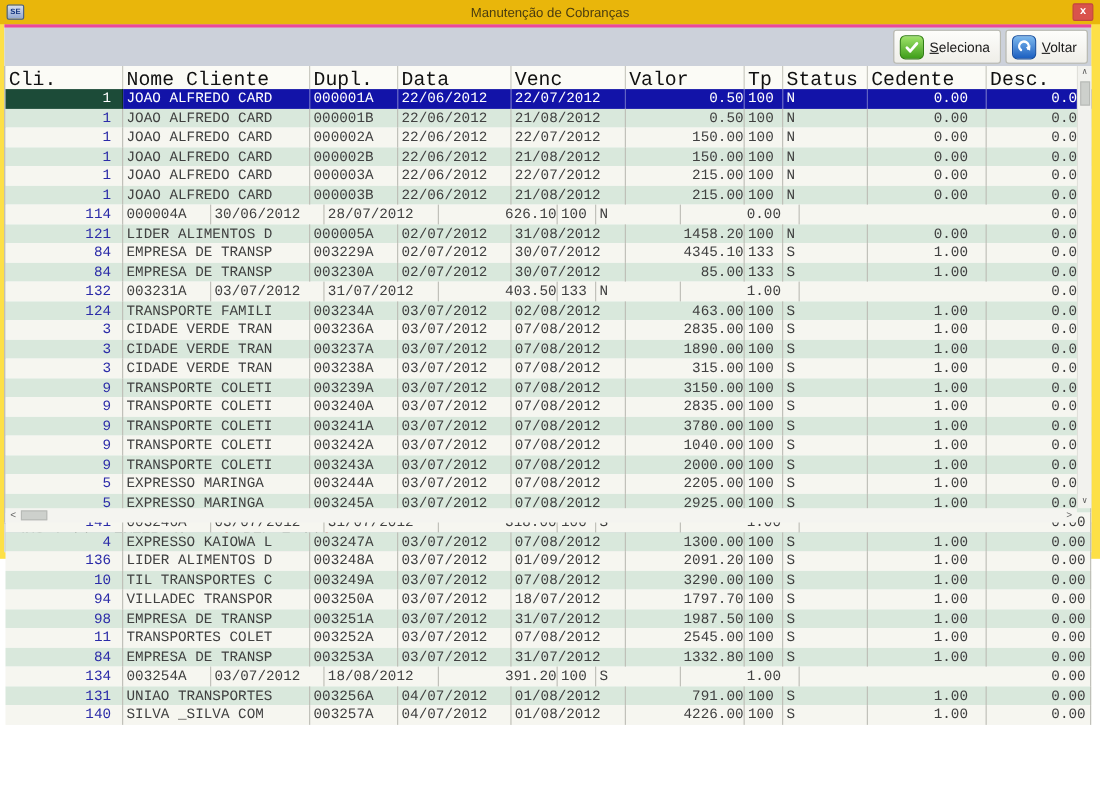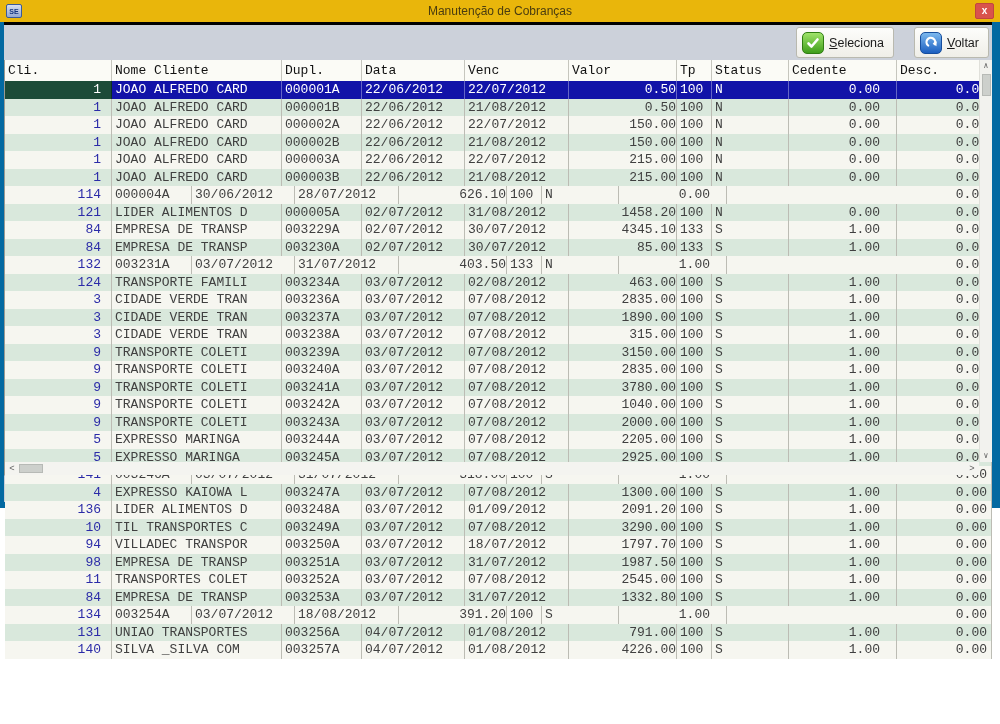--- a/index.html
+++ b/index.html
@@ -1,41 +1,41 @@
 <!DOCTYPE html>
 <html><head>
 <meta charset="utf-8">
 <style>
   * { box-sizing: border-box; margin: 0; padding: 0; }
   html,body { width:1000px; height:724px; }
   body { font-family: "Liberation Sans", sans-serif; overflow:hidden; }
 
-  .window { width:1000px; height:508px; background:#0369a1; padding:0 8px 6px 4px; display:flex; flex-direction:column; }
+  .window { width:1000px; height:508px; background:#fde047; padding:0 8px 6px 4px; display:flex; flex-direction:column; }
 
   
   .titlebar { height:22px; margin:0 -8px 0 -4px; padding:0 6px 0 6px; display:flex; align-items:center; position:relative; background:#e9b60b; flex:0 0 auto; }
   .app-icon { width:16px; height:14px; background:linear-gradient(#d7deef,#93a7cf); border:1px solid #3a5a9a; border-radius:2px; font-size:7px; font-weight:bold; color:#15357f; display:flex; align-items:center; justify-content:center; letter-spacing:0; }
   .win-title { position:absolute; left:0; right:0; text-align:center; font-size:12px; color:#4a3c10; }
   .close-btn { margin-left:auto; width:19px; height:16px; background:#d9534c; border:1px solid #c24540; border-radius:2px; color:#fff; font-size:10px; font-weight:bold; display:flex; align-items:center; justify-content:center; line-height:1; position:relative; z-index:2; }
 
   .content { flex:1 1 auto; display:flex; flex-direction:column; background:#fff; min-height:0; }
 
   
-  .toolbar { height:38px; flex:0 0 auto; background:#ccd1da; border-top:3px solid #000000; display:flex; align-items:center; justify-content:flex-end; gap:20px; padding:0 3px; }
+  .toolbar { height:38px; flex:0 0 auto; background:#ccd1da; border-top:3px solid #ec4899; display:flex; align-items:center; justify-content:flex-end; gap:4px; padding:0 3px; }
   .tb-btn { height:31px; background:linear-gradient(#fdfdfb,#efeee8); border:1px solid #b9b9af; border-radius:3px; display:flex; align-items:center; gap:5px; padding:0 9px 0 5px; font-size:12.5px; color:#1a1a1a; cursor:default; }
   .tb-btn .lbl { display:inline-block; }
   .tb-btn .lbl::first-letter { text-decoration:underline; }
   .icon-box { width:22px; height:22px; border-radius:5px; display:flex; align-items:center; justify-content:center; }
   .icon-check { background:linear-gradient(#9fe36a,#3f9e1a); border:1px solid #2f7d12; }
   .icon-back { background:linear-gradient(#7cb8ee,#1c5fc0); border:1px solid #164e9e; }
 
   
   .grid { flex:1 1 auto; position:relative; background:#fff; border-left:1px solid #9a9a92; min-height:0; font-family:"Liberation Mono","DejaVu Sans Mono",monospace; }
   .ghead { display:flex; height:21px; background:#fbfbf6; }
-  .hcell { font-size:13px; color:#111; padding:3px 0 0 3px; border-right:1px solid #c6c6be; overflow:hidden; white-space:nowrap; }
+  .hcell { font-size:18px; color:#111; padding:3px 0 0 3px; border-right:1px solid #c6c6be; overflow:hidden; white-space:nowrap; }
   .rows {}
   .row { display:flex; height:17.5px; background:#f6f6f0; }
   .row.alt { background:#d9e8dc; }
   .cell { font-size:13px; color:#404040; padding:1px 0 0 3px; border-right:1px solid #bcbcb4; overflow:hidden; white-space:nowrap; line-height:16px; }
   .cell.r { text-align:right; }
   .c-cli{width:107px} .c-nome{width:170px} .c-dupl{width:80px} .c-data{width:103px} .c-venc{width:104px}
   .c-valor{width:108px} .c-tp{width:35px} .c-status{width:77px} .c-cedente{width:108px} .c-desc{flex:1}
   .cell.c-cli{ color:#2b2ba8; padding-right:10px; }
   .cell.c-valor{ }
   .cell.c-cedente{ padding-right:16px; }

